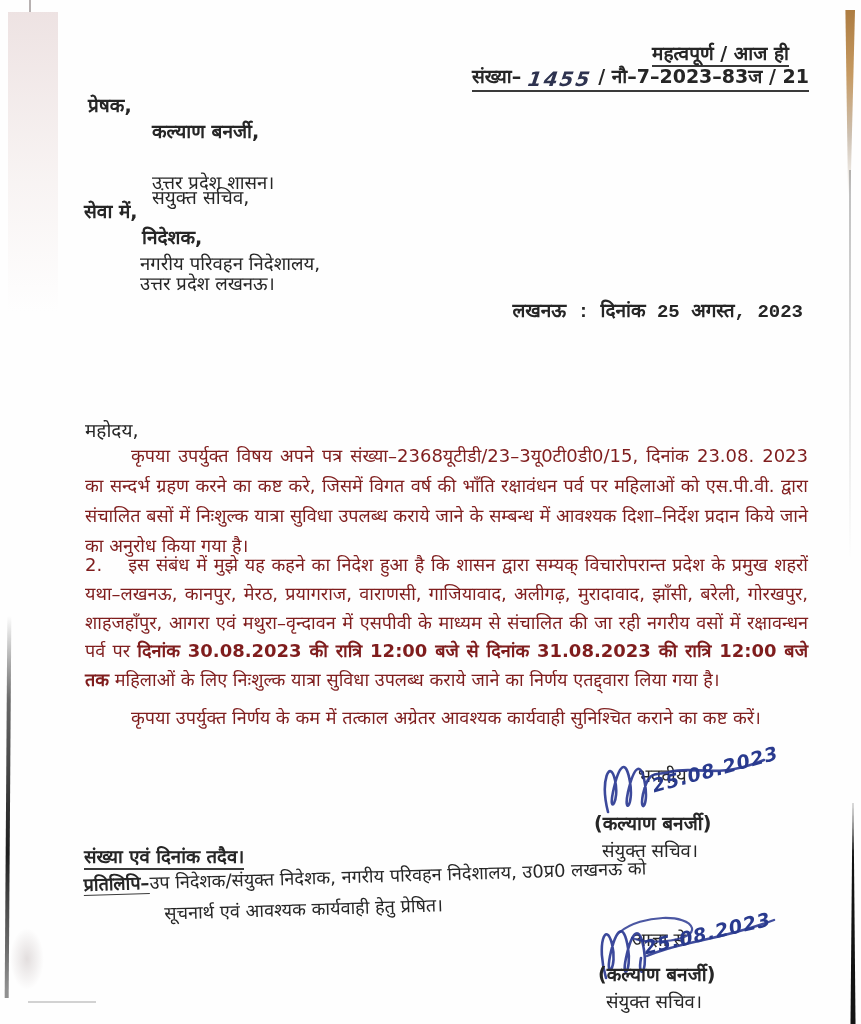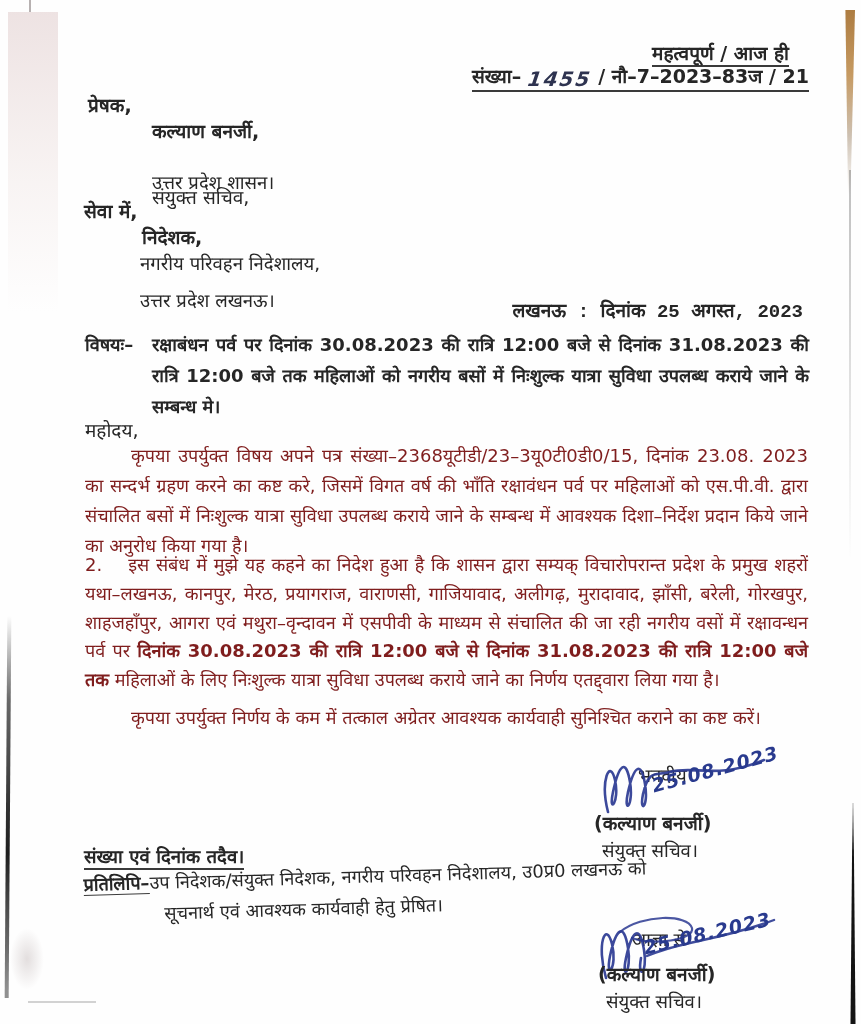--- a/index.html
+++ b/index.html
@@ -86,28 +86,24 @@
   </div>
 
   <div class="abs bold" style="left:88px;top:92px;font-size:19px;">प्रेषक,</div>
   <div class="abs bold" style="left:152px;top:118px;font-size:19px;">कल्याण बनर्जी,</div>
   <div class="abs" style="left:152px;top:144px;font-size:19px;margin-top:40px;">संयुक्त सचिव,</div>
   <div class="abs" style="left:152px;top:169px;font-size:18.5px;">उत्तर प्रदेश शासन।</div>
 
   <div class="abs bold" style="left:84px;top:198px;font-size:19px;">सेवा में,</div>
   <div class="abs bold" style="left:142px;top:224px;font-size:19px;">निदेशक,</div>
   <div class="abs" style="left:140px;top:250px;font-size:18.5px;">नगरीय परिवहन निदेशालय,</div>
-  <div class="abs" style="left:140px;top:287px;font-size:18.5px;">उत्तर प्रदेश लखनऊ।</div>
+  <div class="abs" style="left:140px;top:270px;font-size:18.5px;">उत्तर प्रदेश लखनऊ।</div>
 
   <div class="abs bold" style="top:297px;right:58px;font-size:19px;font-family:Liberation Mono, monospace;">लखनऊ : दिनांक 25 अगस्त, 2023</div>
 
-  <div class="abs bold" style="left:85px;top:329px;width:724px;font-size:18px;line-height:31px;">
-    <span class="abs" style="left:0;top:0;">विषयः–</span>
-    <div style="padding-left:67px;text-align:justify;">रक्षाबंधन पर्व पर दिनांक 30.08.2023 की रात्रि 12:00 बजे से दिनांक 31.08.2023 की रात्रि 12:00 बजे तक महिलाओं को नगरीय बसों में निःशुल्क यात्रा सुविधा उपलब्ध कराये जाने के सम्बन्ध मे।</div>
-  </div>
 
   <div class="abs" style="left:85px;top:417px;font-size:19px;">महोदय,</div>
 
   <div class="abs body-text" style="left:85px;top:441px;width:723px;text-indent:46px;">कृपया उपर्युक्त विषय अपने पत्र संख्या–2368यूटीडी/23–3यू0टी0डी0/15, दिनांक 23.08. 2023 का सन्दर्भ ग्रहण करने का कष्ट करे, जिसमें विगत वर्ष की भाँति रक्षावंधन पर्व पर महिलाओं को एस.पी.वी. द्वारा संचालित बसों में निःशुल्क यात्रा सुविधा उपलब्ध कराये जाने के सम्बन्ध में आवश्यक दिशा–निर्देश प्रदान किये जाने का अनुरोध किया गया है।</div>
 
   <div class="abs body-text" style="left:85px;top:551px;width:723px;line-height:28.8px;">
     <span>2.</span><span style="display:inline-block;width:26px;"></span><span>इस संबंध में मुझे यह कहने का निदेश हुआ है कि शासन द्वारा सम्यक् विचारोपरान्त प्रदेश के प्रमुख शहरों यथा–लखनऊ, कानपुर, मेरठ, प्रयागराज, वाराणसी, गाजियावाद, अलीगढ़, मुरादावाद, झाँसी, बरेली, गोरखपुर, शाहजहाँपुर, आगरा एवं मथुरा–वृन्दावन में एसपीवी के माध्यम से संचालित की जा रही नगरीय वसों में रक्षावन्धन पर्व पर </span><span class="bold">दिनांक 30.08.2023 की रात्रि 12:00 बजे से दिनांक 31.08.2023 की रात्रि 12:00 बजे तक</span><span> महिलाओं के लिए निःशुल्क यात्रा सुविधा उपलब्ध कराये जाने का निर्णय एतद्द्वारा लिया गया है।</span>
   </div>
 
   <div class="abs body-text" style="left:85px;top:703px;width:722px;text-indent:46px;">कृपया उपर्युक्त निर्णय के कम में तत्काल अग्रेतर आवश्यक कार्यवाही सुनिश्चित कराने का कष्ट करें।</div>

